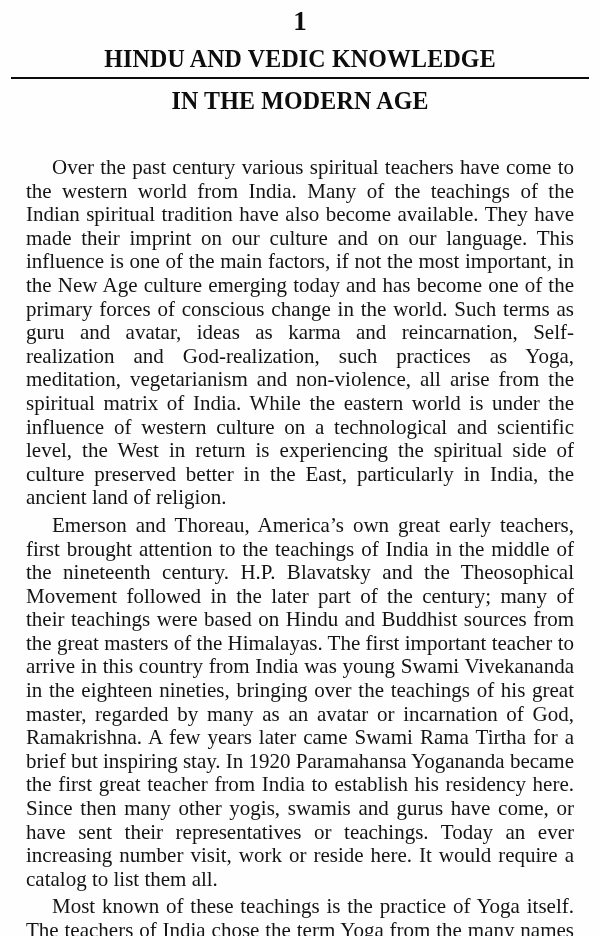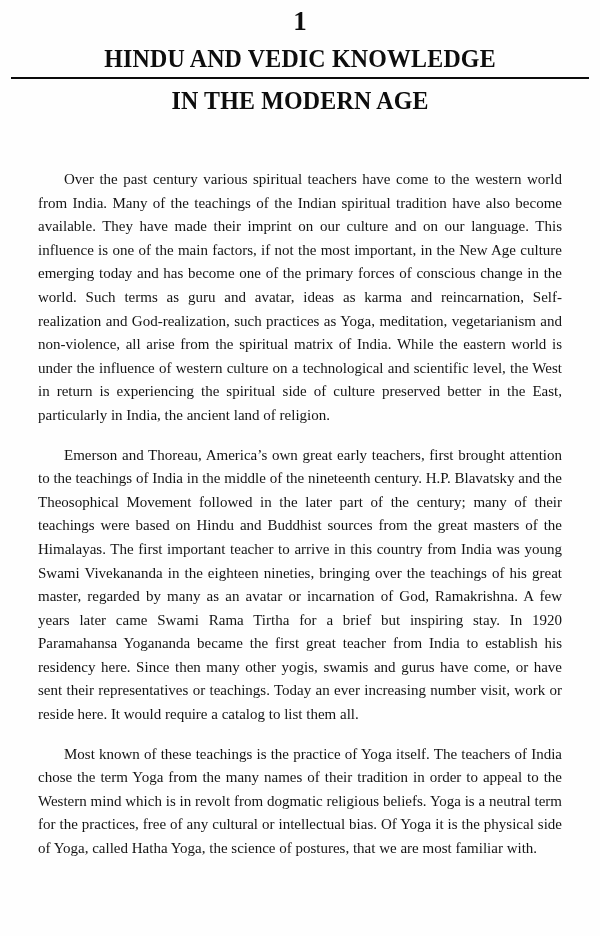--- a/index.html
+++ b/index.html
@@ -59,24 +59,24 @@
   }
 
   
   .body-text {
     position: absolute;
     left: 22px;
     top: 152px;
     width: 556px;
   }
   p.para {
-    margin: 16px;
+    margin: 4px;
     text-align: justify;
     text-justify: inter-word;
-    font-size: 15px;
+    font-size: 21px;
     line-height: 23.6px;
     text-indent: 26px;
     hyphens: manual;
     -webkit-hyphens: manual;
     color: #141414;
   }
   
   p.para.justify-all {
     text-align: justify;
   }

